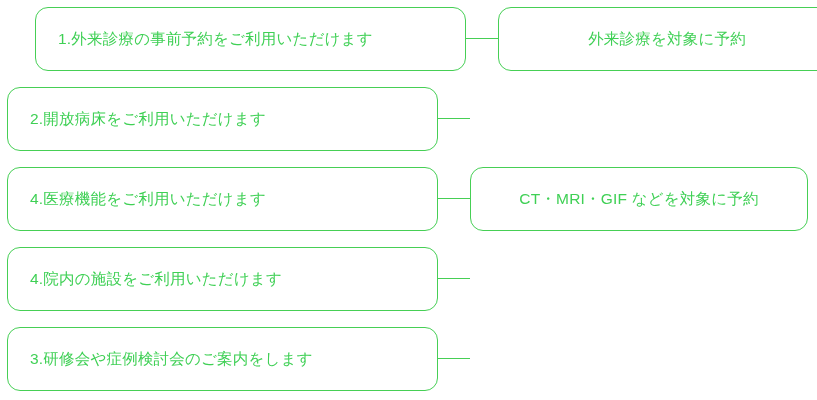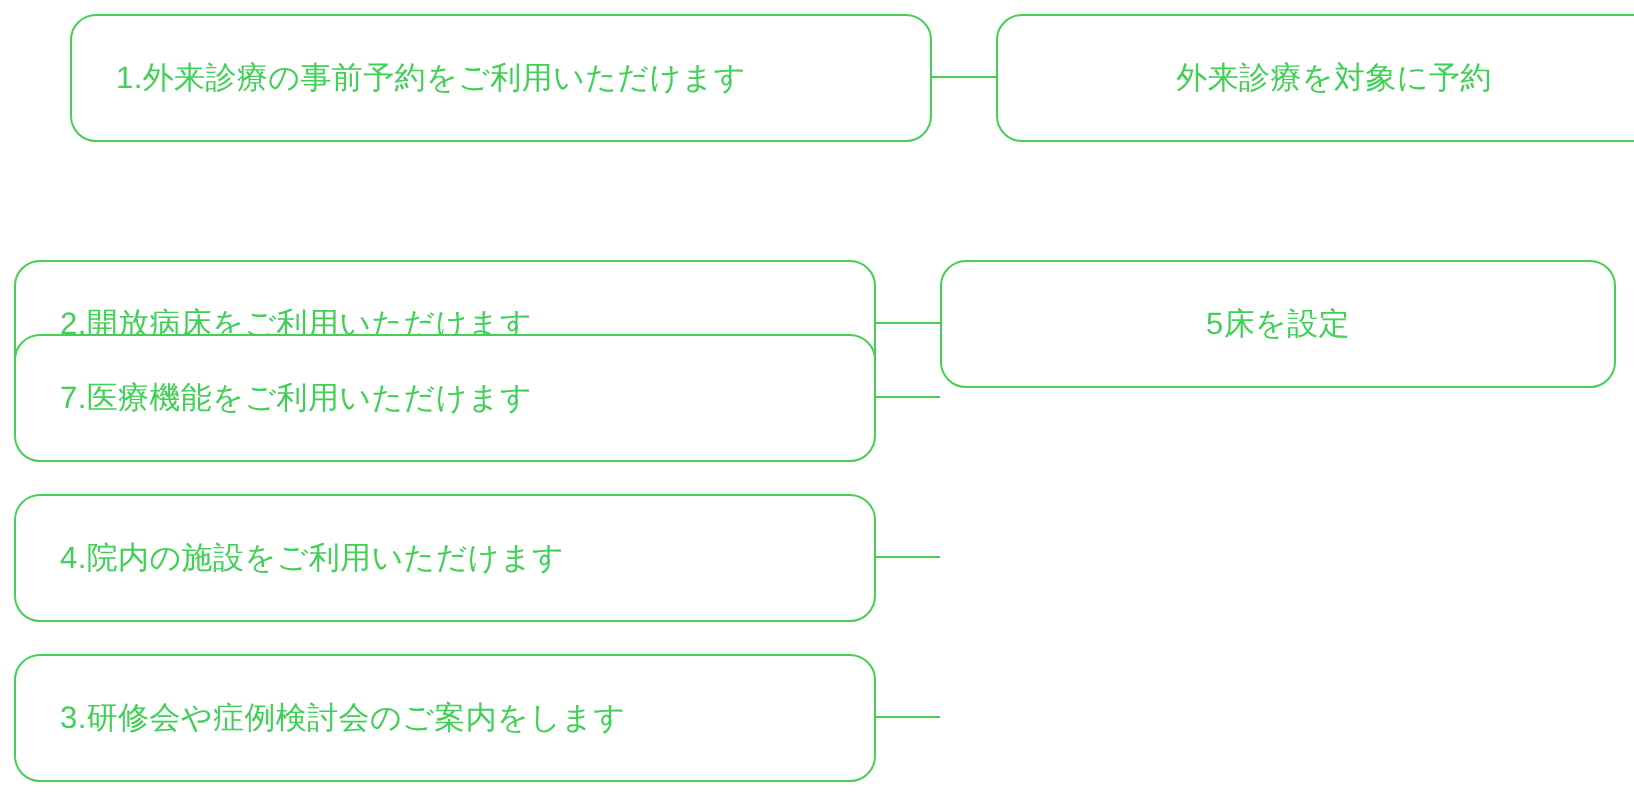--- a/index.html
+++ b/index.html
@@ -22,21 +22,21 @@
   }
   .row {
     position: absolute;
     left: 0;
     width: 817px;
     height: 64px;
     display: flex;
     align-items: center;
   }
   .row-1 { top: 7px; margin-left: 28px; }
-  .row-2 { top: 87px; margin-top: 43px; }
+  .row-2 { top: 87px; }
   .row-3 { top: 167px; }
   .row-4 { top: 247px; text-decoration: underline; }
   .row-5 { top: 327px; }
 
   .node {
     box-sizing: border-box;
     height: 64px;
     border: 1.6px solid #46cf55;
     border-radius: 13px;
     background: #ffffff;
@@ -79,26 +79,26 @@
 
   <div class="row row-1">
     <div class="node node-left">1.外来診療の事前予約をご利用いただけます</div>
     <div class="connector"></div>
     <div class="node node-right">外来診療を対象に予約</div>
   </div>
 
   <div class="row row-2">
     <div class="node node-left">2.開放病床をご利用いただけます</div>
     <div class="connector"></div>
-    <div class="node node-right">5床を設定</div>
   </div>
 
   <div class="row row-3">
-    <div class="node node-left">7.医療機能をご利用いただけます</div>
+    <div class="node node-left">4.医療機能をご利用いただけます</div>
     <div class="connector"></div>
+    <div class="node node-right">CT・MRI・GIF などを対象に予約</div>
   </div>
 
   <div class="row row-4">
     <div class="node node-left">4.院内の施設をご利用いただけます</div>
     <div class="connector"></div>
   </div>
 
   <div class="row row-5">
     <div class="node node-left">3.研修会や症例検討会のご案内をします</div>
     <div class="connector"></div>

